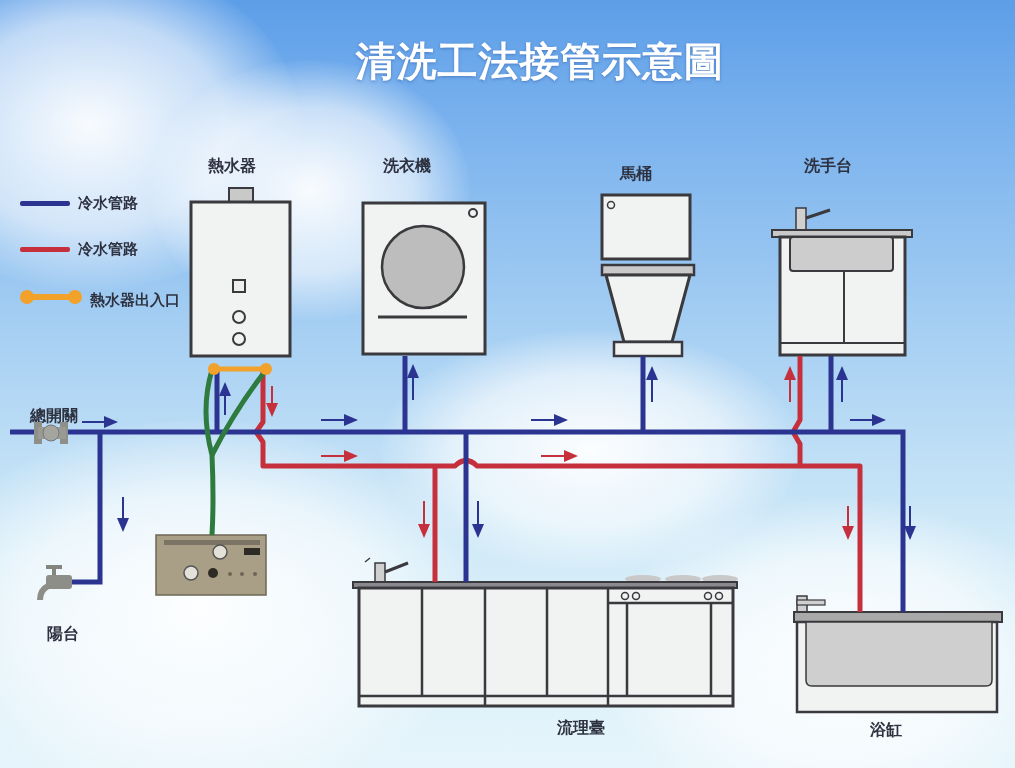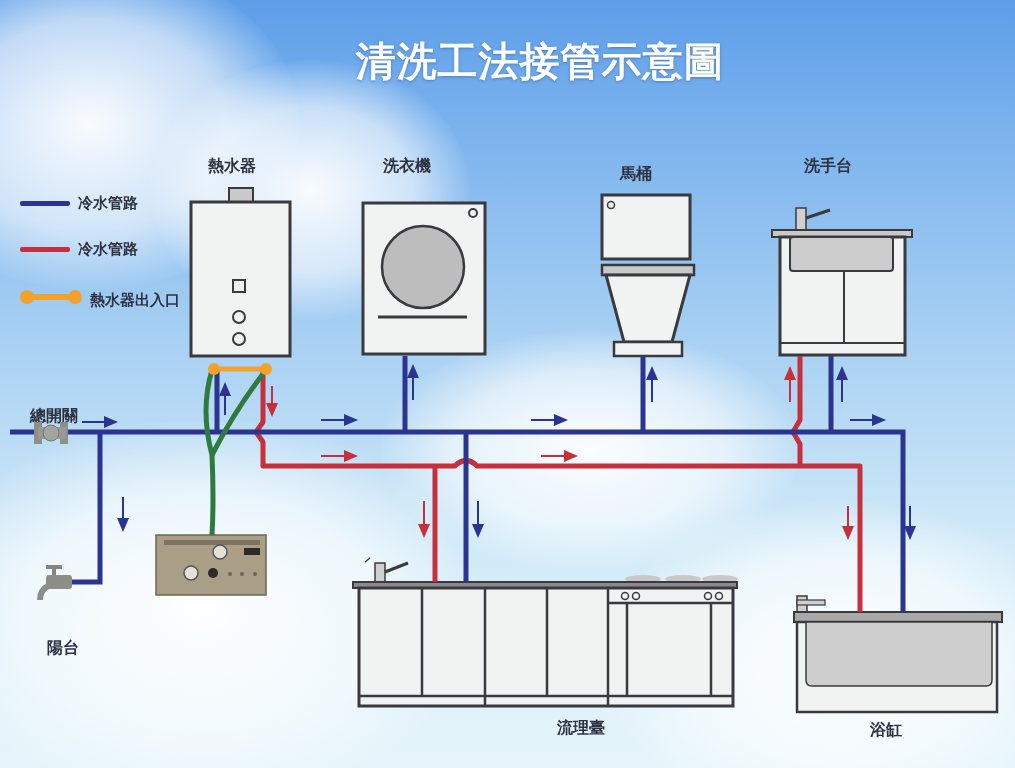--- a/index.html
+++ b/index.html
@@ -48,21 +48,21 @@
 <div class="legend-row" style="top:283px;">
   <div class="legend-orange" style="margin-left:6px;"></div>
   <span class="legend-text" style="margin-left:6px;margin-top:8px;">熱水器出入口</span>
 </div>
 
 <div class="label" style="left:208px;top:156px;">熱水器</div>
 <div class="label" style="left:383px;top:156px;">洗衣機</div>
 <div class="label" style="left:620px;top:156px;margin-top:8px;">馬桶</div>
 <div class="label" style="left:804px;top:156px;">洗手台</div>
 <div class="label" style="left:30px;top:406px;">總開關</div>
-<div class="label" style="left:30px;top:638px;padding-left:17px;">陽台</div>
+<div class="label" style="left:30px;top:624px;padding-left:17px;">陽台</div>
 <div class="label" style="left:518px;top:718px;margin-left:39px;">流理臺</div>
 <div class="label" style="left:870px;top:720px;">浴缸</div>
 
 <svg id="diagram" width="1015" height="768" viewBox="0 0 1015 768">
   <defs>
     <marker id="arrBlue" markerWidth="8" markerHeight="8" refX="6" refY="4" orient="auto">
         <path d="M0,1 L7,4 L0,7 Z" fill="#2b3591"></path>
       </marker>
     <marker id="arrRed" markerWidth="8" markerHeight="8" refX="6" refY="4" orient="auto">
         <path d="M0,1 L7,4 L0,7 Z" fill="#c6303c"></path>

